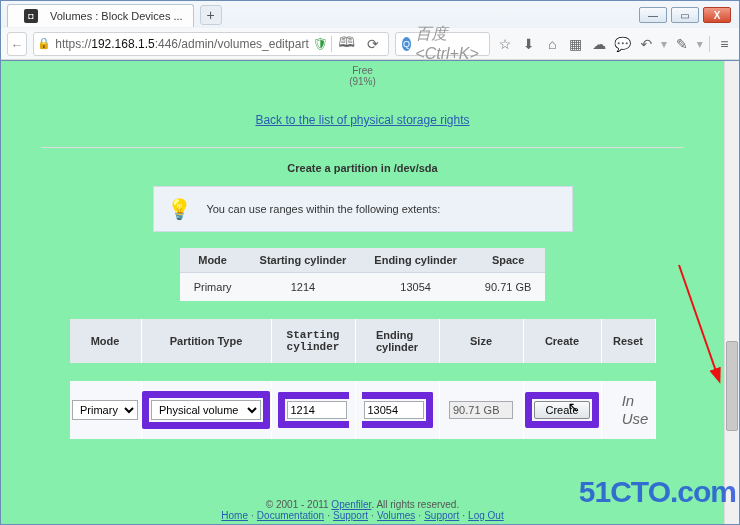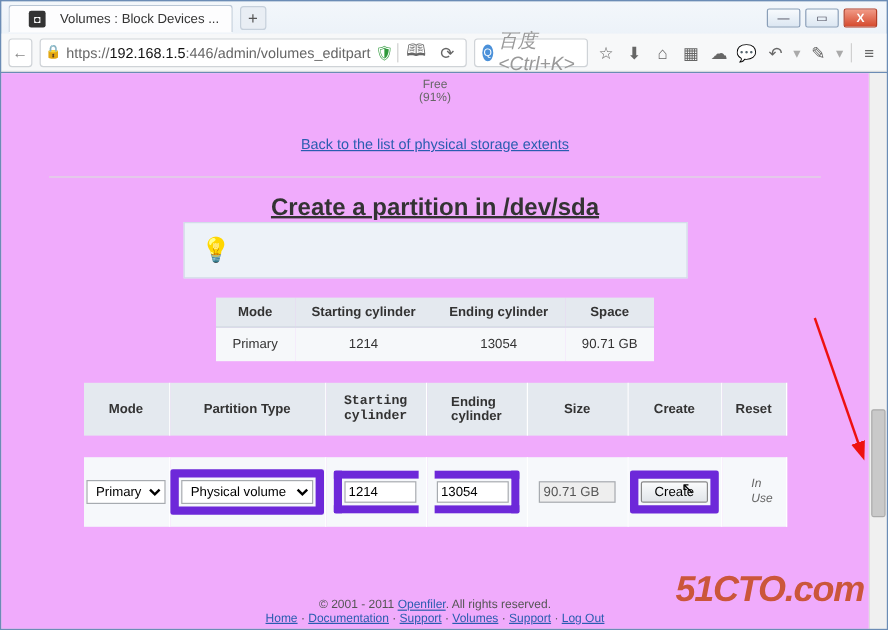--- a/index.html
+++ b/index.html
@@ -27,27 +27,27 @@
 .search-bar { flex: 0.9; height: 24px; border: 1px solid #cfd3d7; border-radius: 3px; background: #fff; display: flex; align-items: center; padding: 0 6px; gap: 4px; }
 .qmark { width: 14px; height: 14px; border-radius: 50%; background: #4a90d9; color: #fff; font-size: 9px; display: flex; align-items: center; justify-content: center; }
 .search-ph { color: #999; font-size: 16px; font-style: italic; }
 .tool-icon { width: 22px; height: 22px; display: flex; align-items: center; justify-content: center; color: #666; font-size: 14px; }
 
 
 .v-scroll { position: absolute; right: 1px; top: 61px; bottom: 1px; width: 15px; background: #f0f0f0; border-left: 1px solid #ddd; }
 .thumb { position: absolute; left: 1px; right: 1px; top: 280px; height: 90px; background: #c9c9c9; border: 1px solid #aaa; border-radius: 2px; }
 
 
-.viewport { position: absolute; top: 61px; left: 1px; right: 16px; bottom: 1px; overflow: hidden; background: #f0abfc; }
+.viewport { position: absolute; top: 61px; left: 1px; right: 16px; bottom: 1px; overflow: hidden; background: #86efac; }
 .page { padding: 0 40px; color: #333; }
 .free-text { text-align: center; font-size: 10px; color: #666; margin-top: 4px; }
 .back-link { text-align: center; margin: 26px 0 20px; }
 .back-link a { color: #2a5db0; font-size: 12px; text-decoration: underline; }
 hr.sep { border: none; border-top: 1px solid #ddd; margin: 8px 0 14px; }
-h2.section { text-align: center; font-size: 20px; font-weight: bold; color: #333; margin-bottom: 0; text-decoration: underline; }
+h2.section { text-align: center; font-size: 11px; font-weight: bold; color: #333; margin-bottom: 12px; }
 
 .info-box { width: 420px; margin: 0 auto 16px; background: #edf2f8; border: 1px solid #d2dce8; padding: 10px 14px; display: flex; align-items: center; gap: 14px; }
 .bulb { font-size: 20px; }
 .info-text { font-size: 11px; color: #333; }
 
 table.extent { margin: 0 auto 18px; border-collapse: collapse; font-size: 11px; }
 table.extent th { background: #e4e9ef; padding: 6px 14px; font-weight: bold; color: #333; border-bottom: 1px solid #d0d7e0; }
 table.extent td { padding: 8px 14px; text-align: center; color: #333; background: #f6f8fa; }
 
 .form-row { display: flex; gap: 0; margin: 18px -10px 0; justify-content: center; }
@@ -56,27 +56,27 @@
 .w-mode { width: 72px; } .w-ptype { width: 130px; } .w-cyl { width: 84px; } .w-size { width: 84px; } .w-create { width: 78px; } .w-reset { width: 54px; }
 
 .hl-red { border: 7px solid #6d28d9; border-radius: 2px; padding: 2px; }
 select, input[type=text] { font-size: 11px; padding: 2px 3px; border: 1px solid #a7abb0; background: #fff; }
 select { height: 20px; }
 input[type=text] { height: 18px; width: 60px; }
 input.size-ro { background: #eee; color: #555; width: 64px; }
 .btn-create { font-size: 11px; padding: 2px 10px; border: 1px solid #888; background: linear-gradient(#fafbfc,#e1e5e9); border-radius: 2px; cursor: pointer; }
 .cursor { position: absolute; font-size: 14px; color: #000; pointer-events: none; }
 
-.in-use { font-size: 10px; font-style: italic; color: #666; line-height: 1.2; margin-left: 14px; }
+.in-use { font-size: 15px; font-style: italic; color: #666; line-height: 1.2; margin-left: 14px; }
 
 .footer { text-align: center; font-size: 10px; color: #555; margin-top: 60px; }
 .footer a { color: #2a5db0; text-decoration: underline; }
 
 
-.watermark { position: absolute; right: 20px; bottom: 16px; color: #c2410c; font-weight: bold; text-align: right; opacity: 0.8; pointer-events:none;font-style:italic;}
+.watermark { position: absolute; right: 4px; bottom: 16px; color: #1d4ed8; font-weight: bold; text-align: right; opacity: 0.8; pointer-events:none;}
 .wm-big { font-size: 30px; letter-spacing: -1px; font-family: Arial Black, Arial; }
 .wm-small { font-size: 14px; }
 .arrow { position: absolute; right: 6px; top: 260px; pointer-events: none; }
 
 .outer-frame { position:absolute; inset:0; border:1px solid #6b8cb5; pointer-events:none; }
 </style>
 </head>
 <body>
 
 <div class="window-border">
@@ -127,26 +127,27 @@
 
 <div class="v-scroll">
     <div class="thumb"></div>
   </div>
 
 <div class="viewport">
   <div class="page">
     <div class="free-text">
       <span>Free</span><br><span>(91%)</span>
     </div>
-    <div class="back-link"><a href="#">Back to the list of physical storage extents</a></div>
+    <div class="back-link"><a href="#">Back to the list of physical storage rights</a></div>
     <hr class="sep">
     <h2 class="section">Create a partition in /dev/sda</h2>
 
     <div class="info-box">
       <span class="bulb">💡</span>
+      <span class="info-text">You can use ranges within the following extents:</span>
     </div>
 
     <table class="extent">
       <tbody>
           <tr>
         <th>Mode</th>
         <th>Starting cylinder</th>
         <th>Ending cylinder</th>
         <th>Space</th>
       </tr>

